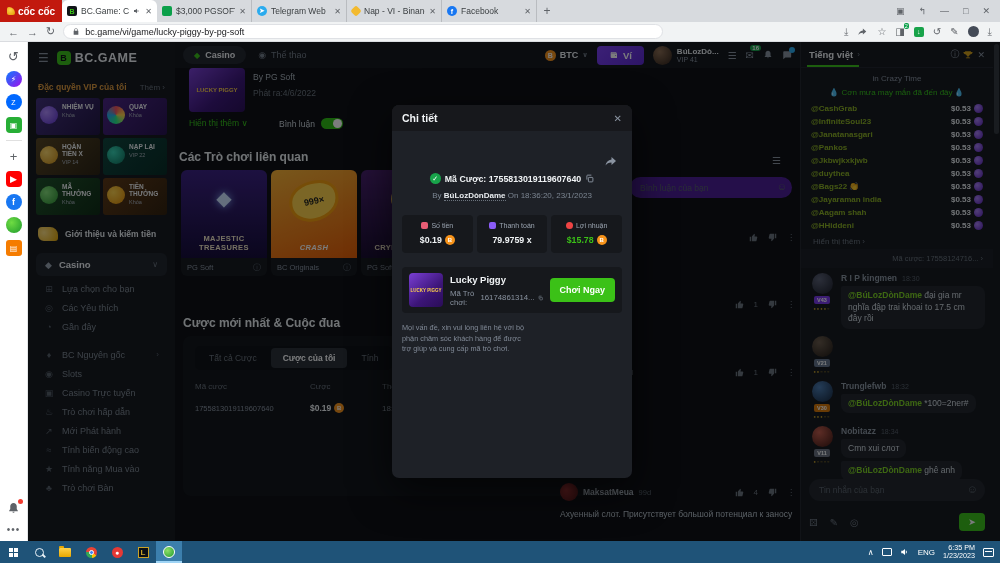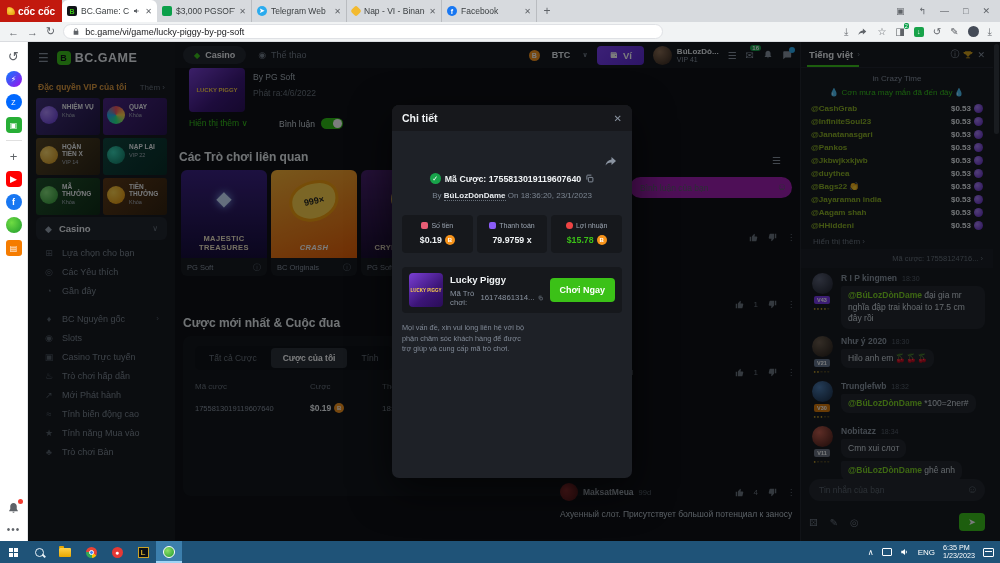--- a/index.html
+++ b/index.html
@@ -89,21 +89,21 @@
   .sb-item .r { margin-left:auto; color:#565e68; font-size:8px; }
   .sb-gap { height:9px; }
 
   
   .nav { position:absolute; left:147px; top:0; width:625px; height:26px; background:#13151a; display:flex; align-items:center; }
   .pill { display:flex; align-items:center; gap:5px; background:#23262d; border-radius:13px; padding:4px 11px; margin-left:8px; }
   .pill .dia { color:#3bc117; font-size:8px; }
   .pill b { color:#f0f3f5; font-size:9px; }
   .sports { display:flex; align-items:center; gap:5px; margin-left:12px; color:#747d88; font-size:9px; }
   .nav-right { margin-left:auto; display:flex; align-items:center; gap:9px; padding-right:8px; }
-  .cur { display:flex; align-items:center; gap:12px; color:#e8ecef; font-size:9px; font-weight:bold; }
+  .cur { display:flex; align-items:center; gap:4px; color:#e8ecef; font-size:9px; font-weight:bold; }
   .coin { display:inline-flex; width:11px; height:11px; border-radius:50%; background:#f7931a; color:#fff; font-size:7px; font-weight:bold; align-items:center; justify-content:center; }
   .chev { color:#6b737d; font-size:7px; }
   .vi-btn { display:flex; align-items:center; gap:4px; background:linear-gradient(135deg,#7b3ff2,#5c28cf); border-radius:4px; padding:4px 12px; color:#fff; font-size:9.5px; font-weight:bold; }
   .user { display:flex; align-items:center; gap:5px; }
   .uav { width:19px; height:19px; border-radius:50%; background:radial-gradient(circle at 35% 30%,#8a6a4f,#2e2016); }
   .uname b { display:block; color:#e8ecef; font-size:8px; }
   .uname i { display:block; color:#8a93a0; font-size:7px; font-style:normal; }
   .nico { position:relative; color:#8a93a0; font-size:10px; display:flex; }
   .nbadge { position:absolute; top:-5px; right:-7px; background:#18a34a; color:#fff; border-radius:6px; font-size:6px; padding:0 2px; font-weight:bold; }
   .bdot { position:absolute; top:-3px; right:-3px; width:6px; height:6px; border-radius:50%; background:#2aabee; }
@@ -139,21 +139,21 @@
   .btab.active { background:#2a2e35; color:#fff; font-weight:bold; }
   .bhead { display:flex; margin:12px 12px 0; color:#6b737d; font-size:8px; }
   .brow { display:flex; margin:12px 12px 0; align-items:center; }
   .bh1,.bc1 { width:115px; } .bh2,.bc2 { width:72px; } .bh3,.bc3 { flex:1; }
   .bc1 { color:#8a93a0; font-size:7.5px; overflow:hidden; white-space:nowrap; }
   .bc2 { color:#f0f3f5; font-size:8.5px; font-weight:bold; display:flex; gap:3px; align-items:center; }
   .bc3 { color:#8a93a0; font-size:8px; }
   
   .comments { position:absolute; left:385px; top:87px; width:235px; height:386px; }
   .sort-ic { position:absolute; right:14px; top:0; color:#8a93a0; font-size:10px; }
-  .cmt-input { position:absolute; left:70px; top:22px; width:162px; height:21px; background:#a21caf; border:none; border-radius:11px; color:#c9d0d8; font-size:8.5px; padding:0 22px 0 10px; }
+  .cmt-input { position:absolute; left:70px; top:22px; width:162px; height:21px; background:#4c1d95; border:none; border-radius:11px; color:#c9d0d8; font-size:8.5px; padding:0 22px 0 10px; }
   .cmt-input::placeholder { color:#565e68; }
   .cmt-smile { position:absolute; right:8px; top:26px; color:#565e68; font-size:10px; }
   .cblock { position:absolute; left:0; width:235px; }
   .chead { display:flex; align-items:center; gap:5px; }
   .cav { width:18px; height:18px; border-radius:50%; background:#3a3f48; flex:0 0 auto; }
   .cav.mk { background:radial-gradient(circle at 35% 35%,#a33,#411); }
   .cnm { color:#aeb6bf; font-size:8.5px; font-weight:bold; }
   .ctime { color:#565e68; font-size:7.5px; }
   .cact { margin-left:auto; display:flex; align-items:center; gap:10px; color:#6b737d; font-size:8px; }
   .cact svg { fill:#6b737d; }
@@ -241,21 +241,21 @@
   .folder::before { content:""; position:absolute; top:-2px; left:0; width:5px; height:2px; background:#e8a800; border-radius:1px 1px 0 0; }
   .chrome { width:11px; height:11px; border-radius:50%; background:conic-gradient(#ea4335 0 33%,#fbbc05 33% 50%,#34a853 50% 78%,#ea4335 78%); position:relative; }
   .chrome i { position:absolute; inset:3px; border-radius:50%; background:#4285f4; border:1px solid #fff; }
   .redapp { width:11px; height:11px; border-radius:50%; background:#e53935; color:#fff; font-size:7px; display:flex; align-items:center; justify-content:center; }
   .lol { width:11px; height:11px; background:#0a0e14; color:#c9a227; font-size:8px; font-weight:bold; display:flex; align-items:center; justify-content:center; border:1px solid #c9a227; }
   .tb-ic.active { background:#3c7fad; box-shadow:inset 0 -2px 0 #9fd4f5; }
   .coccoc-ic { width:12px; height:12px; border-radius:50%; background:radial-gradient(circle at 35% 35%,#8fe06a,#1d9a2c); border:1.5px solid #fff; }
   .tb-right { margin-left:auto; display:flex; align-items:center; gap:8px; padding-right:6px; color:#fff; }
   .tb-right .g { font-size:8px; }
   .neticon { width:10px; height:8px; border:1px solid #fff; border-radius:1px; }
-  .clockbox { font-size:7.2px; line-height:8.5px; }
+  .clockbox { text-align:right; font-size:7.2px; line-height:8.5px; }
   .action-ic { width:11px; height:9px; border:1px solid #fff; border-radius:1px; position:relative; }
   .action-ic::after { content:""; position:absolute; left:1px; top:2px; width:7px; height:1px; background:#fff; }
 </style>
 </head>
 <body>
 
 <div class="screen">
 
   <div class="tabstrip">
     <div class="brand">
@@ -386,20 +386,24 @@
             <span class="tico"></span>
             <span class="tl">MÃ THƯỞNG</span>
             <span class="ts">Khóa</span>
           </div>
         <div class="tile t6">
             <span class="tico"></span>
             <span class="tl">TIỀN THƯỞNG</span>
             <span class="ts">Khóa</span>
           </div>
       </div>
+      <div class="refer">
+        <span class="coins"></span>
+        <b>Giới thiệu và kiếm tiền</b>
+      </div>
       <div class="casino-item">
         <span class="dia">◆</span>
         <b>Casino</b>
         <span class="chev">∨</span>
       </div>
       <div class="sb-list">
         <div class="sb-item">
             <span class="i">⊞</span>
             <span>Lựa chọn cho bạn</span>
           </div>
@@ -761,27 +765,20 @@
               </div>
             <div class="bubble"><span class="mention">@BúLozDònDame</span> <span>đại gia mr nghĩa đập trai khoai to 17.5 cm đây rồi</span></div>
           </div>
         </div>
         <div class="msg">
           <div class="avcol">
               <span class="av av2"></span>
               <span class="vbadge v21">V21</span>
               <span class="medals">●●○○○</span>
             </div>
-          <div class="mbody">
-            <div class="mname">
-                <b>Như ý 2020</b>
-                <i>18:30</i>
-              </div>
-            <div class="bubble"><span>Hilo anh em 🍒🍒🍒</span></div>
-          </div>
         </div>
         <div class="msg">
           <div class="avcol">
               <span class="av av3"></span>
               <span class="vbadge v30">V30</span>
               <span class="medals">●●●○○</span>
             </div>
           <div class="mbody">
             <div class="mname">
                 <b>Trunglefwb</b>

